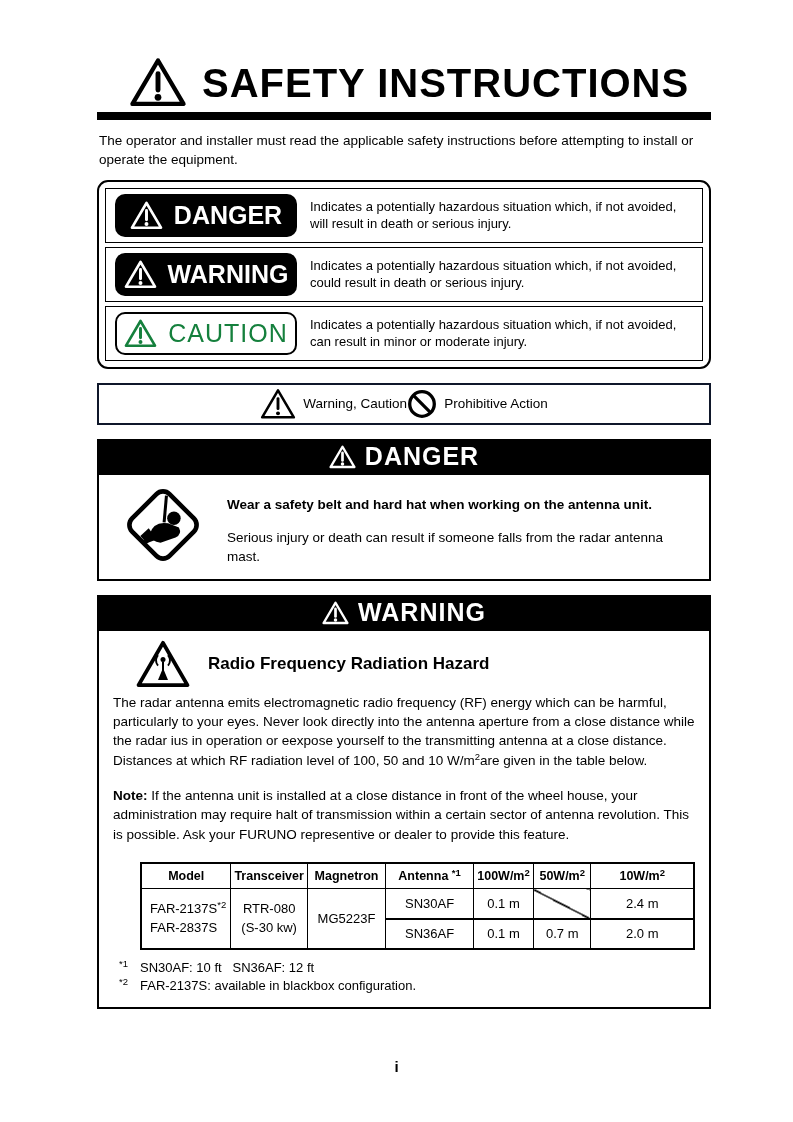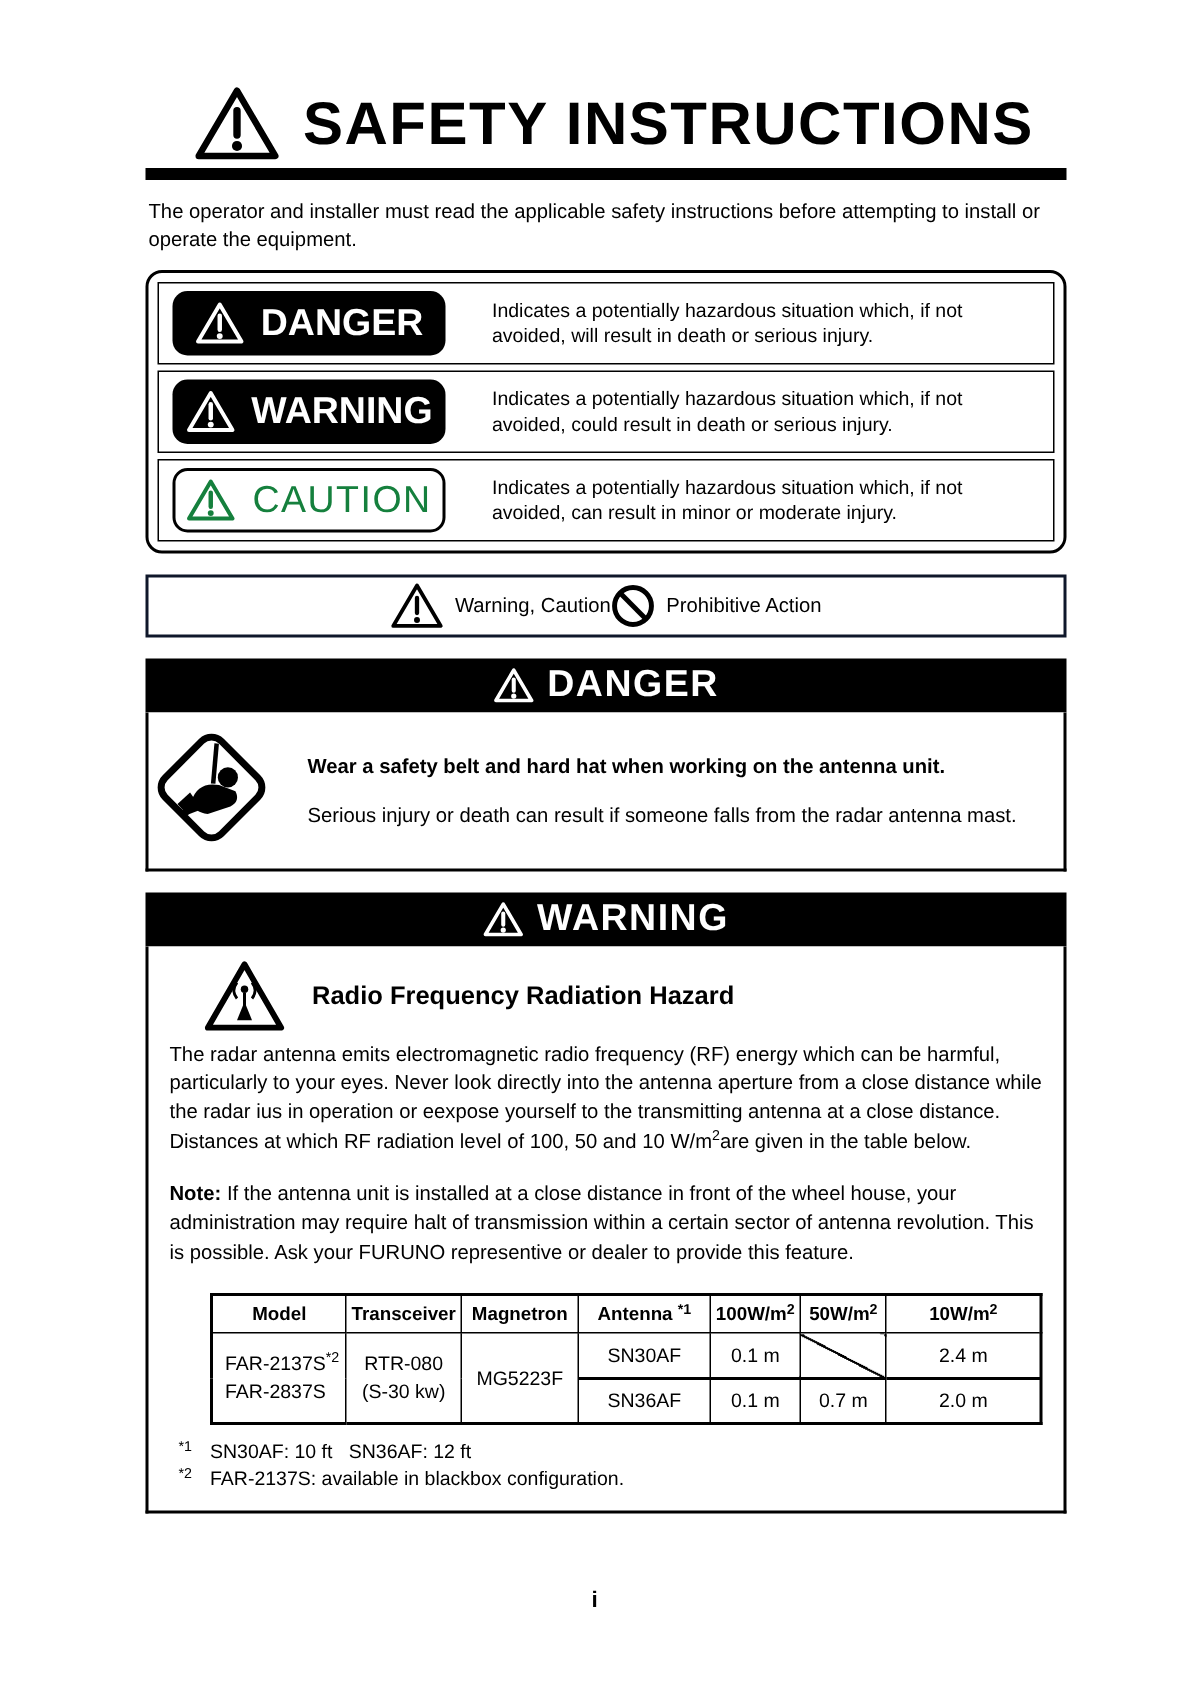--- a/index.html
+++ b/index.html
@@ -23,36 +23,36 @@
   
   .def-box { border:2px solid #000; border-radius:11px; padding:6px 6px; margin-top:10px; }
   .def-row { border:1.5px solid #000; display:flex; align-items:center; gap:13px; padding:5px 10px 5px 9px; background:#fff; }
   .def-row + .def-row { margin-top:4px; }
   .def-pill { width:182px; height:43px; border-radius:10px; display:flex; align-items:center; justify-content:center; gap:11px; flex-shrink:0; }
   .def-pill.black { background:#000; color:#fff; }
   .def-pill.white { background:#fff; color:#15803d; border:2px solid #000; }
   .def-pill svg { width:33px; height:29px; }
   .def-pill .pill-label { font-size:25px; font-weight:bold; line-height:1; }
   .def-pill.white .pill-label { font-weight:normal; letter-spacing:1px; }
-  .def-text { font-size:13px; line-height:1.35;margin-left:18px; }
+  .def-text { font-size:13px; line-height:1.35; }
 
   
   .symbols-box { border:2px solid #0f172a; margin-top:14px; height:42px; display:flex; align-items:center; justify-content:center; padding:0 15px; }
   .symbol-item { display:flex; align-items:center; gap:7px; font-size:13.5px; }
   .symbol-item svg { flex-shrink:0; }
   .sym-tri { width:36px; height:32px; color:#000; }
   .sym-round { width:30px; height:30px; }
 
   
   .band { background:#000; color:#fff; height:36px; display:flex; align-items:center; justify-content:center; gap:9px; margin-top:14px; }
   .band svg { width:27px; height:24px; }
   .band-label { font-size:25px; font-weight:bold; letter-spacing:1px; line-height:1; }
   .section-body { border:2px solid #000; border-top:none; background:#fff; }
 
-  .danger-body { display:flex; align-items:center; gap:22px; padding:8px 16px 12px 0; }
+  .danger-body { display:flex; align-items:flex-end; gap:22px; padding:8px 16px 12px 22px; }
   .fall-icon { width:84px; height:84px; flex-shrink:0; }
   .danger-bold { font-size:13.5px; font-weight:bold; margin:8px 0 0; }
   .danger-text { font-size:13.5px; line-height:1.4; margin:17px 0 0; max-width:482px; }
 
   .warning-body { padding:6px 14px 14px 12px; }
   .rf-row { display:flex; align-items:center; gap:17px; margin:2px 0 2px 24px; }
   .rf-icon { width:56px; height:50px; flex-shrink:0; }
   .rf-title { font-size:17px; font-weight:bold; margin:0; }
   .para { font-size:13.5px; line-height:1.43; margin:4px 0 0 2px; }
   .note-para { margin-top:16px; }

